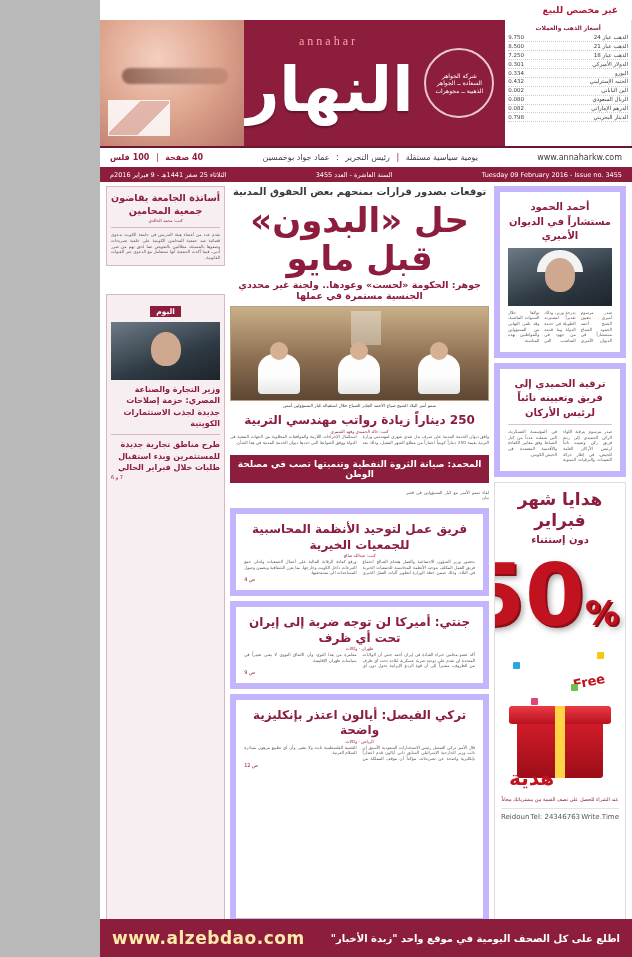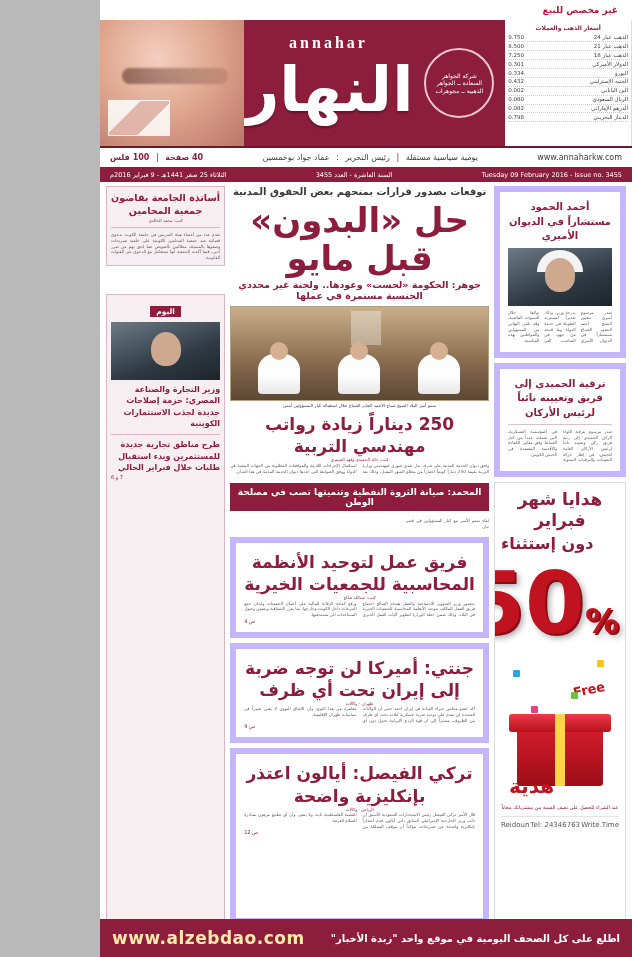--- a/index.html
+++ b/index.html
@@ -48,23 +48,22 @@
     position:absolute; top:48px; left:22px; width:106px; height:16px;
     background: linear-gradient(90deg, rgba(80,40,30,.55), rgba(80,40,30,.15));
     border-radius: 8px; filter: blur(1px);
   }
   .mh-logo {
     flex: 1; position: relative;
     display: flex; align-items: center; justify-content: center;
   }
   .mh-logo .annahar-latin {
     position: absolute; top: 14px; left: 50%; transform: translateX(-50%);
-    color: #ffffff; font-size: 16px; letter-spacing: 3px;
+    color: #fca5a5; font-size: 12px; letter-spacing: 3px;
     font-family: "Liberation Serif", serif;
-    font-weight: bold;
   }
   .mh-logo .annahar-ar {
     color: #ffffff; font-size: 62px; font-weight: bold;
     font-family: "DejaVu Sans", sans-serif;
     line-height: 1; margin-top: 14px;
     text-shadow: 0 2px 2px rgba(0,0,0,.3);
   }
   .mh-seal {
     width: 96px; display: flex; align-items: center; justify-content: center;
   }
@@ -157,31 +156,31 @@
     background: repeating-linear-gradient(90deg,
       transparent 0 120px, rgba(255,255,255,.35) 120px 150px, transparent 150px 200px);
   }
   .photo-caption {
     font-size: 4.4px; color:#444; text-align:center; padding: 2px 2px 0;
   }
   .bar-red {
     background:#8c1d3d; color:#fff; font-size: 9px; font-weight:bold;
     text-align:center; padding: 4px 3px; margin-top: 4px;
   }
-  .headline-md { font-size: 17px; font-weight:bold; color:#8c1d3d; text-align:center; line-height:1.3;}
+  .headline-md { font-size: 12px; font-weight:bold; color:#8c1d3d; text-align:center; line-height:1.3;}
   .readmore { font-size: 5px; color:#8c1d3d; text-align:left; }
   .twocols { column-count: 2; column-gap: 6px; }
   .threecols { column-count: 3; column-gap: 5px; }
   
   .ad {
     border: 1px solid #ddd; background:#fff; position:relative;
     height: 100%; overflow:hidden; padding: 6px;
   }
   .ad-head { color:#8c1d3d; font-size: 17px; font-weight:bold; text-align:center; line-height:1.25;}
-  .ad-sub  { color:#8c1d3d; font-size: 16px; font-weight:bold; text-align:left; margin-top:2px;}
+  .ad-sub  { color:#8c1d3d; font-size: 10px; font-weight:bold; text-align:center; margin-top:2px;}
   .ad-fifty {
     font-size: 86px; font-weight: bold; text-align:center; line-height:.95;
     color:#c1121f; margin-top: 10px;
     text-shadow: 2px 2px 0 #8d0d17, 4px 4px 6px rgba(0,0,0,.35);
   }
   .ad-gift {
     position:relative; height: 150px; margin-top: 4px;
   }
   .gift-box{
     position:absolute; left: 16px; bottom: 12px; width: 86px; height: 62px;

